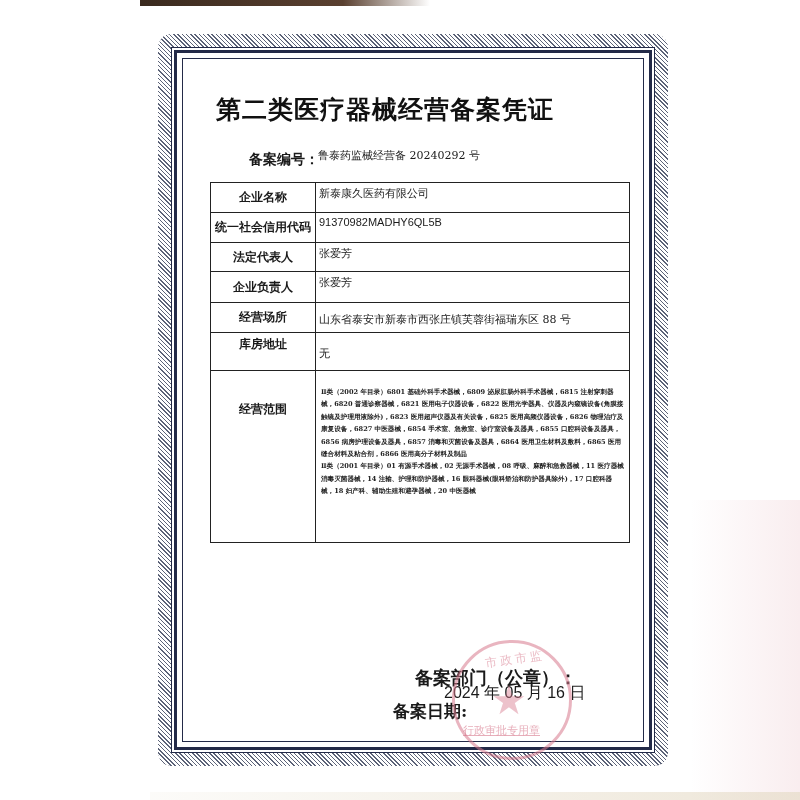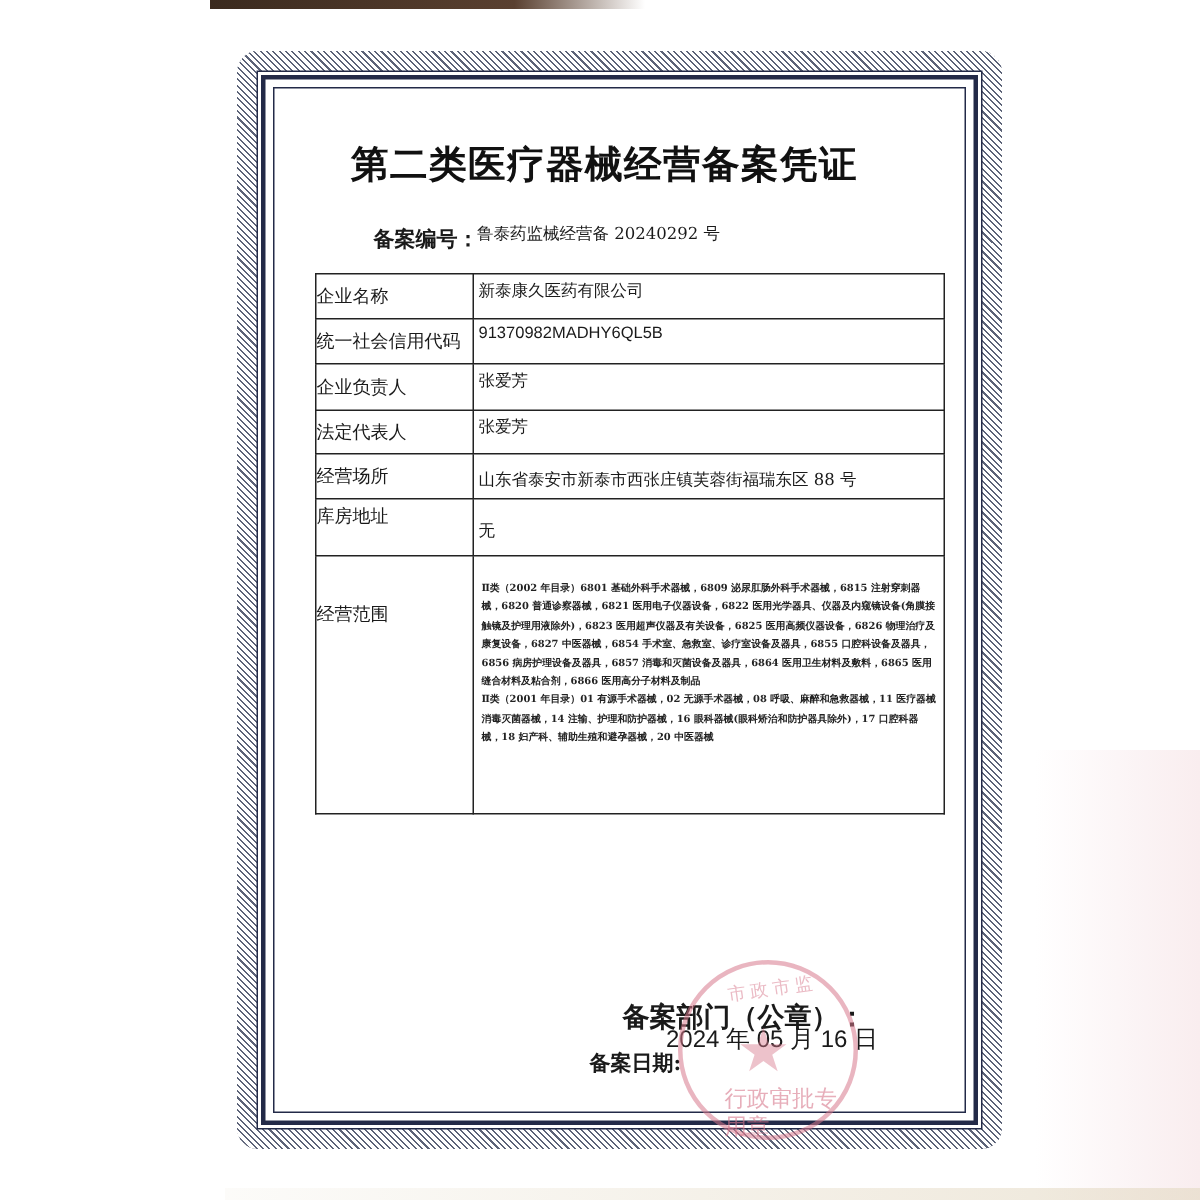--- a/index.html
+++ b/index.html
@@ -45,21 +45,21 @@
     background: #ffffff; z-index: 1;
     box-sizing: border-box;
     border: 3px solid #232a48;
     box-shadow: 0 0 0 2px #ffffff, 0 0 0 3px #232a48;
   }
   .frame-inner-line {
     position: absolute; left: 5px; top: 5px; right: 5px; bottom: 5px;
     border: 1px solid #232a48;
   }
   .title {
-    position: absolute; left: 234px; top: 93px; width: 360px;
+    position: absolute; left: 216px; top: 93px; width: 360px;
     font-family: "DejaVu Serif", serif; font-weight: bold;
     font-size: 25px; letter-spacing: 1px; color: #111; z-index: 2;
     white-space: nowrap;
   }
   .filing-label {
     position: absolute; left: 249px; top: 151px; font-size: 14px; font-weight: bold; z-index: 2;
   }
   .filing-value {
     position: absolute; left: 318px; top: 148px; font-size: 11px; z-index: 2;
   }
@@ -67,52 +67,53 @@
     position: absolute; left: 210px; top: 182px; width: 420px; z-index: 2;
     border-collapse: collapse;
     font-size: 11px;
   }
   table.cert td {
     border: 1.5px solid #222;
     padding: 0;
     vertical-align: top;
   }
   table.cert td.lbl {
-    width: 104px; font-weight: normal; font-size: 12px;
+    width: 104px; text-align: center; font-weight: bold; font-size: 12px;
     vertical-align: middle;
     font-family: "DejaVu Sans", sans-serif;
   }
   table.cert td.val { padding: 3px 3px 0 3px; font-size: 11px; }
   .mono { font-family: "Liberation Sans", sans-serif; font-size: 11px; }
   .scope-lbl { vertical-align: top !important; padding-top: 30px !important; }
   .scope-text {
     font-size: 6.6px; line-height: 12.4px; padding: 12px 2px 0 2px; font-weight: bold; color: #222;
   }
   .dept-label {
     position: absolute; left: 415px; top: 666px; font-size: 18px; font-weight: bold; z-index: 3;
   }
   .date-value {
     position: absolute; left: 444px; top: 683px; font-size: 16px; z-index: 3;
     font-family: "Liberation Sans", sans-serif;
   }
   .date-label {
-    position: absolute; left: 393px; top: 700px; font-size: 14px; font-weight: bold; z-index: 3;
+    position: absolute; left: 393px; top: 700px; font-size: 17px; font-weight: bold; z-index: 3;
   }
   .seal {
     position: absolute; left: 452px; top: 640px; width: 120px; height: 120px; z-index: 4;
     border-radius: 50%;
     border: 3px solid rgba(215,120,140,0.55);
     box-sizing: border-box;
   }
   .seal-star {
     position: absolute; left: 36px; top: 34px; font-size: 40px; color: rgba(215,120,140,0.45);
   }
   .seal-text {
-    position: absolute; left: 28px; top: 80px; font-size: 15px; color: rgba(215,120,140,0.6);
+    position: absolute; left: 8px; top: 80px; font-size: 11px; color: rgba(215,120,140,0.6);
     font-family: "DejaVu Sans", sans-serif;
+    text-decoration: underline;
   }
   .seal-arc {
     position: absolute; left: 30px; top: 8px; font-size: 12px; color: rgba(215,120,140,0.5);
     font-family: "DejaVu Sans", sans-serif; letter-spacing: 3px; transform: rotate(-8deg);
   }
 </style>
 </head>
 <body>
 
 <div class="top-shadow"></div>
@@ -131,26 +132,26 @@
 <table class="cert">
   <tbody>
       <tr style="height:30px">
     <td class="lbl">企业名称</td>
     <td class="val">新泰康久医药有限公司</td>
   </tr>
   <tr style="height:30px">
     <td class="lbl">统一社会信用代码</td>
     <td class="val mono">91370982MADHY6QL5B</td>
   </tr>
+  <tr style="height:29px">
+    <td class="lbl">法定代表人</td>
+    <td class="val">张爱芳</td>
+  </tr>
   <tr style="height:31px">
     <td class="lbl">企业负责人</td>
-    <td class="val">张爱芳</td>
-  </tr>
-  <tr style="height:29px">
-    <td class="lbl">法定代表人</td>
     <td class="val">张爱芳</td>
   </tr>
   <tr style="height:30px">
     <td class="lbl">经营场所</td>
     <td class="val" style="vertical-align:middle">山东省泰安市新泰市西张庄镇芙蓉街福瑞东区 88 号</td>
   </tr>
   <tr style="height:38px">
     <td class="lbl" style="vertical-align:top;padding-top:3px">库房地址</td>
     <td class="val" style="vertical-align:middle">无</td>
   </tr>

